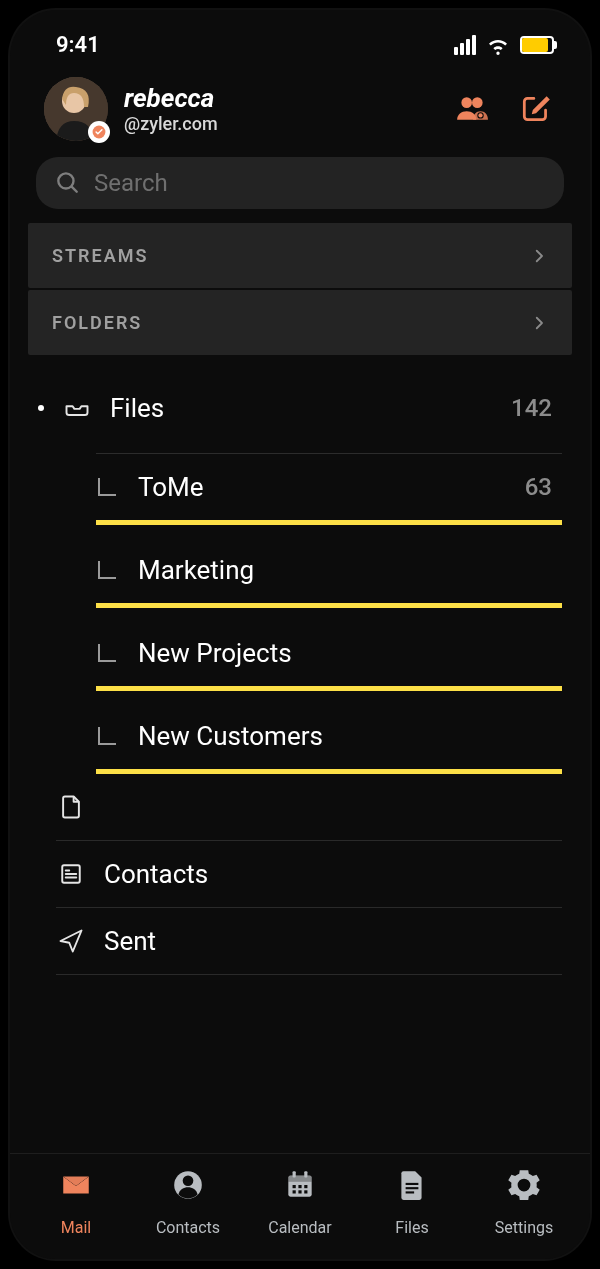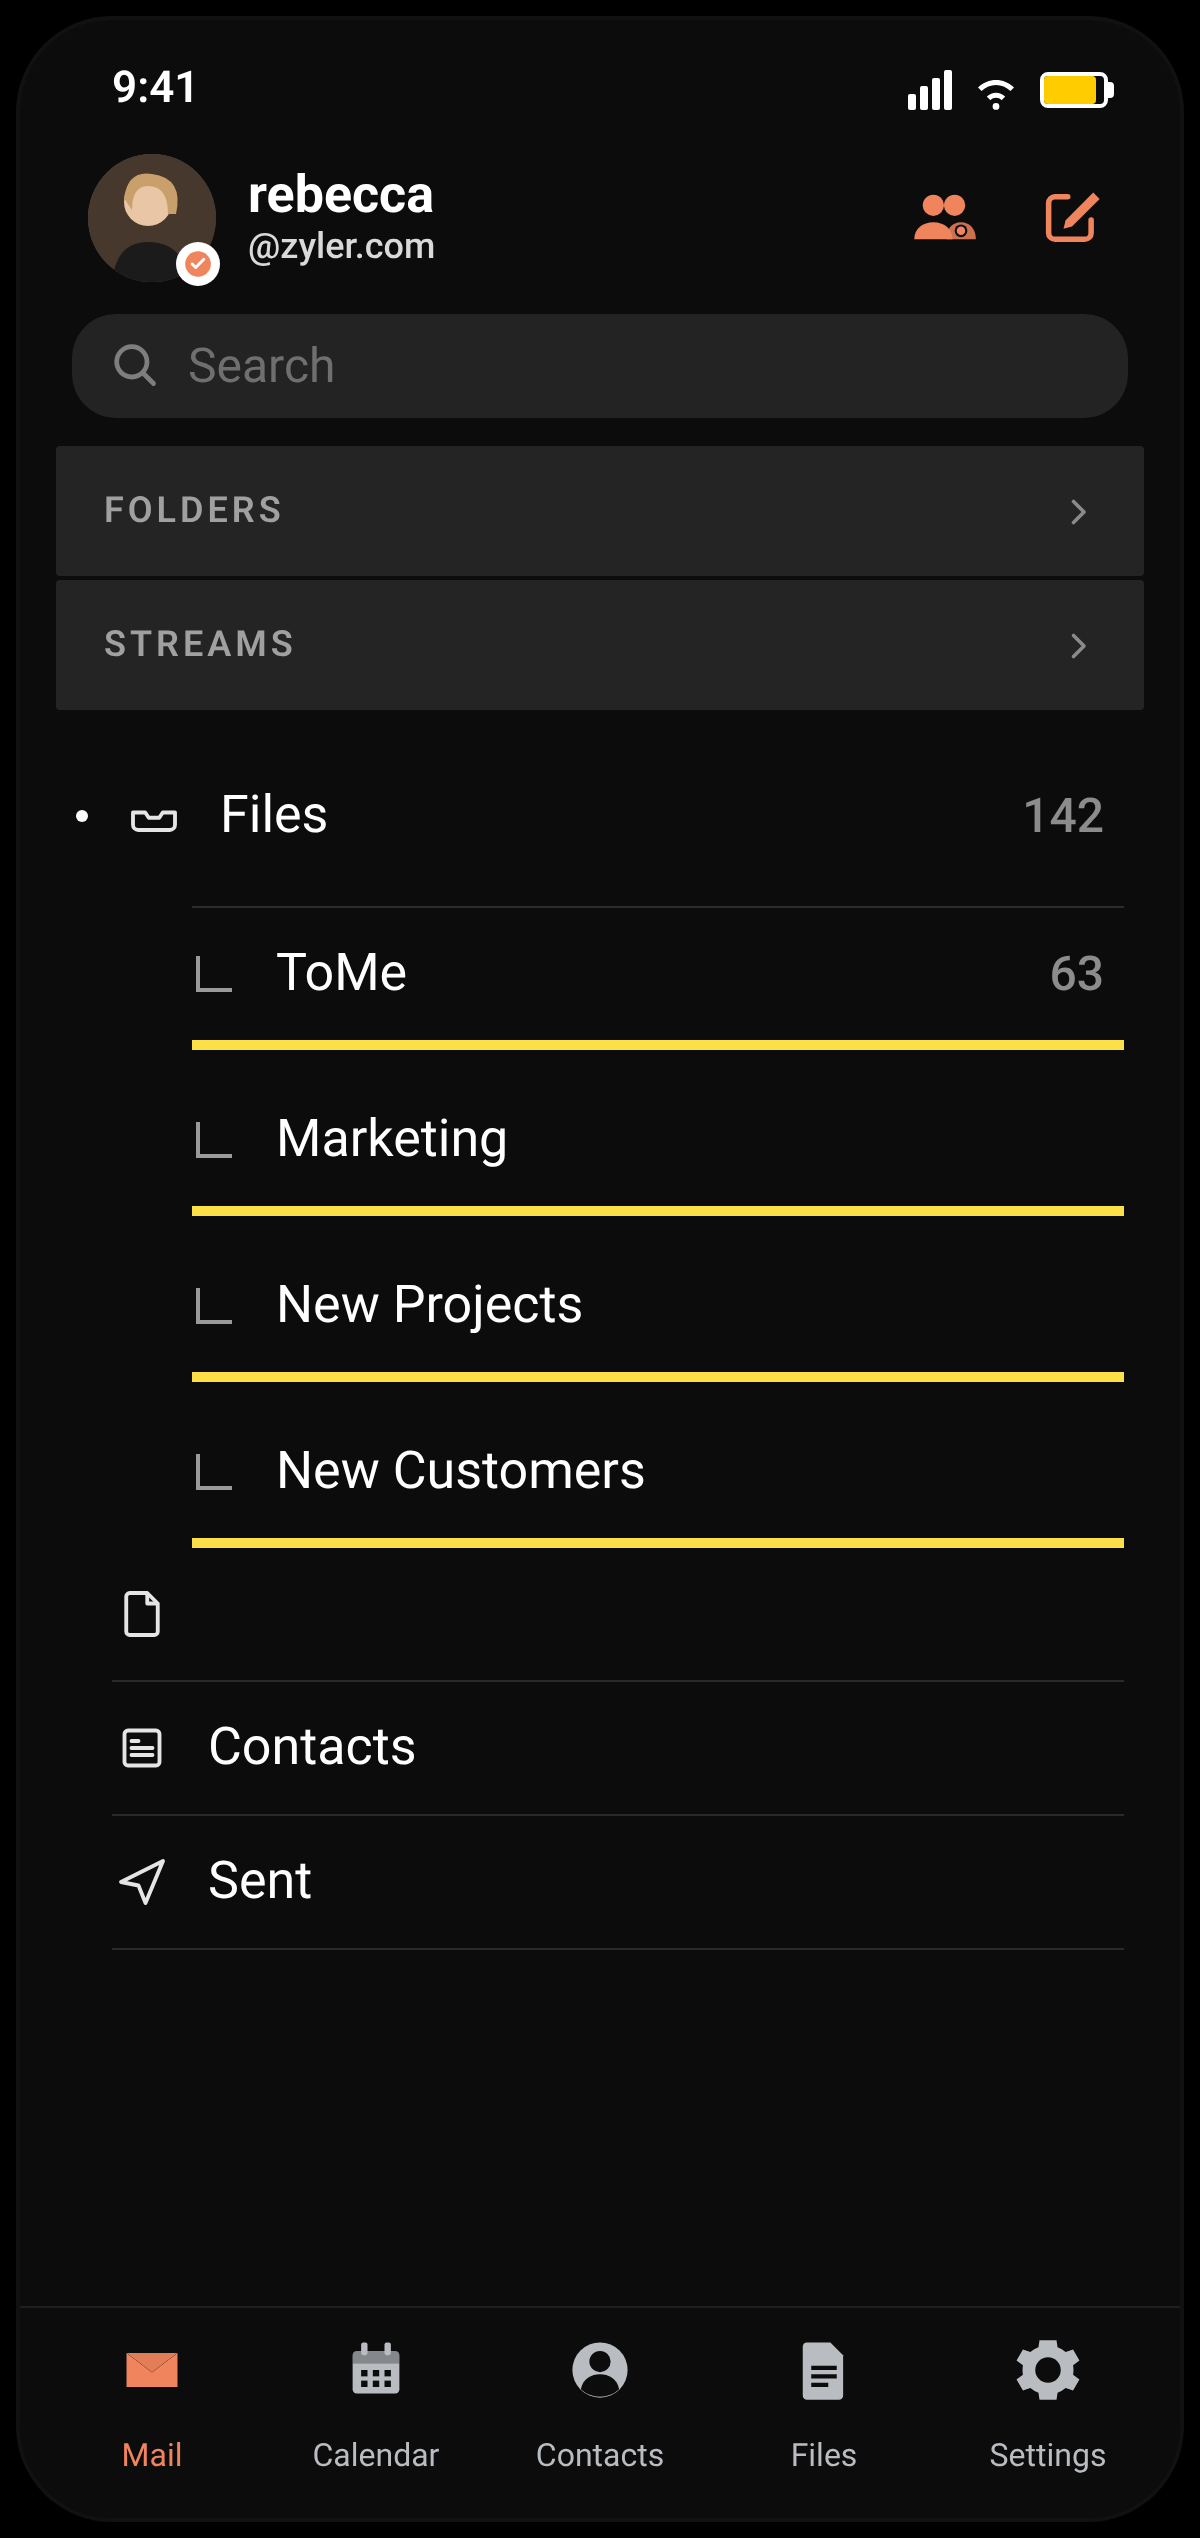--- a/index.html
+++ b/index.html
@@ -63,21 +63,21 @@
     background:linear-gradient(135deg,#6a5a4b 0%, #3b2f26 100%);
     position:relative; overflow:hidden;
   }
   .avatar svg { width:100%; height:100%; display:block; }
   .avatar-badge{
     position:absolute; right:-2px; bottom:-2px; width:22px; height:22px;
     background:#fff; border-radius:50%; display:flex; align-items:center; justify-content:center;
   }
   .avatar-badge svg { width:14px; height:14px; }
   .profile-wrap{position:relative;}
-  .name-block .name{ color:#fff; font-size:26px; font-weight:700; line-height:1.1; }
+  .name-block .name{ color:#fff; font-size:26px; font-weight:700; line-height:1.1;font-style:italic; }
   .name-block .handle{ color:#d9d9d9; font-size:18px; font-weight:500; }
   .header-actions{ display:flex; align-items:center; gap:24px; }
   .icon-btn{ width:40px; height:40px; display:flex; align-items:center; justify-content:center; color:#ef845d; cursor:pointer;}
   .icon-btn svg{ width:34px; height:34px; }
 
   
   .search-wrap{ padding:0 26px 14px 26px; }
   .search-field{
     background:#232323; border-radius:22px;
     display:flex; align-items:flex-start; gap:14px;
@@ -234,27 +234,27 @@
       </svg>
       <input type="text" placeholder="Search" style="">
     </div>
   </div>
 
   <div class="content">
 
 
     <div class="section-bars">
       <div class="section-bar">
-        <span class="label">Folders</span>
+        <span class="label">Streams</span>
         <svg viewBox="0 0 24 24" fill="none" stroke="currentColor" stroke-width="2.4" stroke-linecap="round" stroke-linejoin="round">
             <path d="M9 5l7 7-7 7"></path>
           </svg>
       </div>
       <div class="section-bar">
-        <span class="label">Streams</span>
+        <span class="label">Folders</span>
         <svg viewBox="0 0 24 24" fill="none" stroke="currentColor" stroke-width="2.4" stroke-linecap="round" stroke-linejoin="round">
             <path d="M9 5l7 7-7 7"></path>
           </svg>
       </div>
     </div>
 
     <div class="folder-list">
 
       <div class="folder-row" style="border-bottom:none;">
         <span class="bullet"></span>
@@ -324,20 +324,30 @@
   <div class="tabbar">
     <div class="tab active">
       <span class="ticon">
         <svg viewBox="0 0 32 32" fill="currentColor">
             <path d="M4 8l12 9 12-9v16H4z"></path>
             <path d="M4 8h24L16 17z" fill="#0c0c0c"></path>
             <path d="M4 8h24L16 17z" fill="currentColor" opacity=".95"></path>
           </svg>
       </span>
       <span>Mail</span>
+    </div>
+    <div class="tab">
+      <span class="ticon">
+        <svg viewBox="0 0 32 32" fill="currentColor">
+            <circle cx="16" cy="16" r="13"></circle>
+            <circle cx="16" cy="12" r="5" fill="#0c0c0c"></circle>
+            <path d="M7 25c1-5 5-7 9-7s8 2 9 7a13 13 0 0 1-18 0z" fill="#0c0c0c"></path>
+          </svg>
+      </span>
+      <span>Contacts</span>
     </div>
     <div class="tab">
       <span class="ticon">
         <svg viewBox="0 0 32 32" fill="currentColor">
             <rect x="5" y="7" width="22" height="20" rx="2"></rect>
             <rect x="5" y="7" width="22" height="6" fill="#0c0c0c" opacity=".3"></rect>
             <rect x="9" y="3" width="3" height="6" rx="1"></rect>
             <rect x="20" y="3" width="3" height="6" rx="1"></rect>
             <g fill="#0c0c0c">
               <rect x="9" y="16" width="3" height="3"></rect>
@@ -347,30 +357,20 @@
               <rect x="14.5" y="21" width="3" height="3"></rect>
               <rect x="20" y="21" width="3" height="3"></rect>
             </g>
           </svg>
       </span>
       <span>Calendar</span>
     </div>
     <div class="tab">
       <span class="ticon">
         <svg viewBox="0 0 32 32" fill="currentColor">
-            <circle cx="16" cy="16" r="13"></circle>
-            <circle cx="16" cy="12" r="5" fill="#0c0c0c"></circle>
-            <path d="M7 25c1-5 5-7 9-7s8 2 9 7a13 13 0 0 1-18 0z" fill="#0c0c0c"></path>
-          </svg>
-      </span>
-      <span>Contacts</span>
-    </div>
-    <div class="tab">
-      <span class="ticon">
-        <svg viewBox="0 0 32 32" fill="currentColor">
             <path d="M8 3h11l6 6v19a2 2 0 0 1-2 2H8a2 2 0 0 1-2-2V5a2 2 0 0 1 2-2z"></path>
             <g fill="#0c0c0c">
               <rect x="10" y="14" width="12" height="2"></rect>
               <rect x="10" y="18" width="12" height="2"></rect>
               <rect x="10" y="22" width="8" height="2"></rect>
             </g>
           </svg>
       </span>
       <span>Files</span>
     </div>

